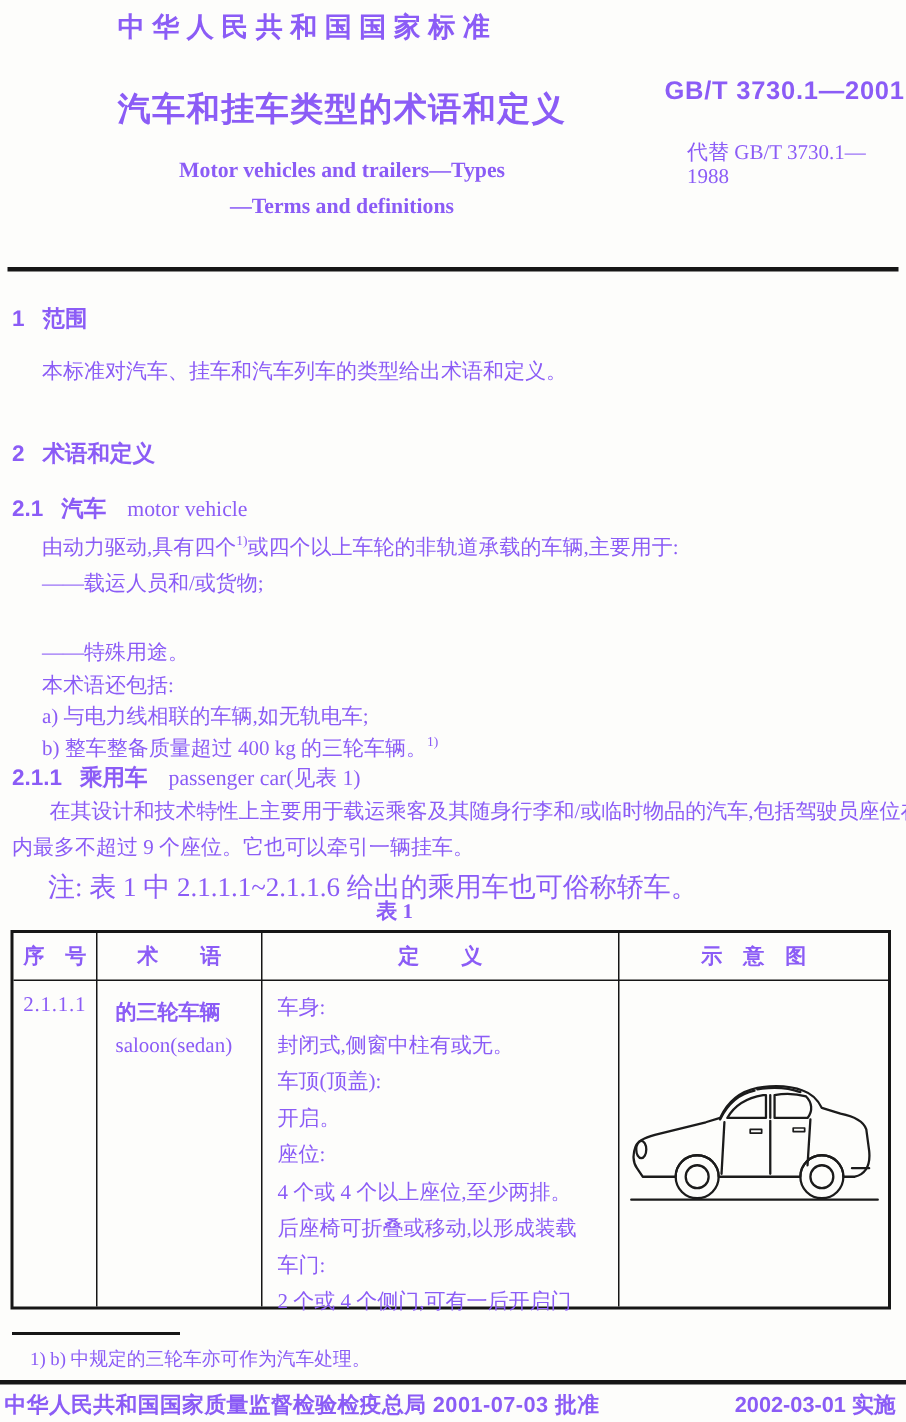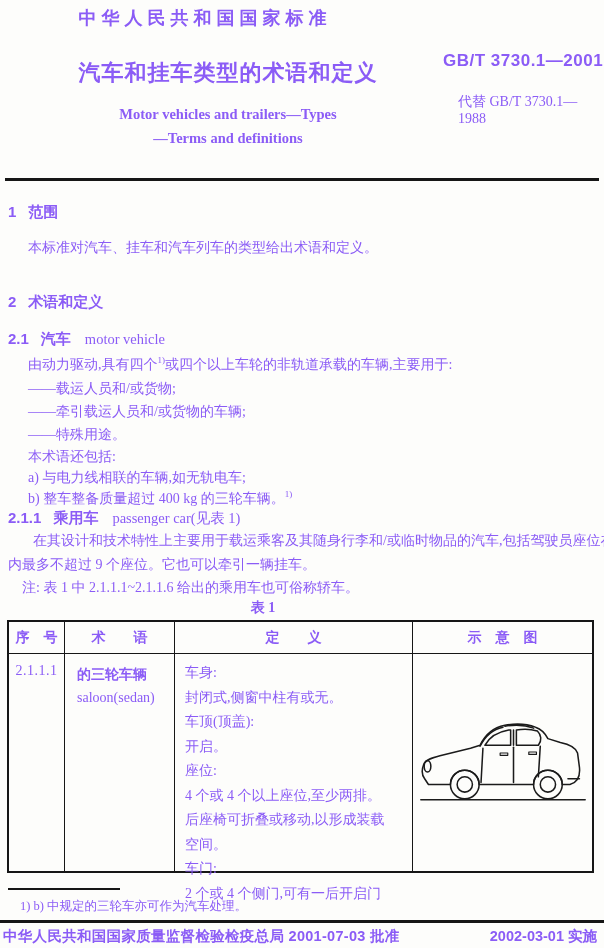--- a/index.html
+++ b/index.html
@@ -23,21 +23,21 @@
   .en2{top:130px}
   .rule-thick{position:absolute;top:178px;left:5px;width:594px;height:3px;background:#161616;}
 
   
   .sec-h{position:absolute;left:8px;font-size:15px;}
   .sec-h .num{margin-right:12px;}
   .sec-h .en{font-family:"Liberation Serif","DejaVu Serif",serif;font-weight:normal;
     font-size:14.5px;margin-left:14px;}
   .bodyline{position:absolute;font-size:14px;white-space:nowrap;}
   sup{font-size:9px;vertical-align:super;line-height:0;}
-  .note{position:absolute;left:22px;font-size:14px;white-space:nowrap;}
+  .note{position:absolute;left:32px;font-size:18px;white-space:nowrap;}
 
   
   .tbl-caption{position:absolute;top:599px;left:7px;width:512px;text-align:center;
     font-size:14px;font-weight:bold;}
   .tbl{
     position:absolute;top:620px;left:7px;width:587px;height:253px;
     box-sizing:border-box;border:2px solid #161616;
     display:grid;grid-template-columns:55px 110px 238px 180px;grid-template-rows:32px 217px;
   }
   .cell{box-sizing:border-box;border-left:1px solid #161616;}
@@ -80,21 +80,20 @@
     <span class="num">2</span><span>术语和定义</span>
   </div>
 
   <div class="sec-h hei" style="top:330px">
     <span class="num">2.1</span><span>汽车</span><span class="en">motor vehicle</span>
   </div>
   <div class="bodyline" style="top:356px;left:28px">
     <span>由动力驱动,具有四个</span><sup>1)</sup><span>或四个以上车轮的非轨道承载的车辆,主要用于:</span>
   </div>
   <div class="bodyline" style="top:380px;left:28px">——载运人员和/或货物;</div>
-  <div class="bodyline" style="top:403px;left:28px">——牵引载运人员和/或货物的车辆;</div>
   <div class="bodyline" style="top:426px;left:28px">——特殊用途。</div>
   <div class="bodyline" style="top:448px;left:28px">本术语还包括:</div>
   <div class="bodyline" style="top:469px;left:28px">a) 与电力线相联的车辆,如无轨电车;</div>
   <div class="bodyline" style="top:490px;left:28px">
     <span>b) 整车整备质量超过 400 kg 的三轮车辆。</span><sup>1)</sup>
   </div>
 
   <div class="sec-h hei" style="top:509px">
     <span class="num">2.1.1</span><span>乘用车</span><span class="en">passenger car(见表 1)</span>
   </div>
@@ -115,21 +114,20 @@
       <div>saloon(sedan)</div>
     </div>
     <div class="cell def-cell">
       <div>车身:</div>
       <div>封闭式,侧窗中柱有或无。</div>
       <div>车顶(顶盖):</div>
       <div>开启。</div>
       <div>座位:</div>
       <div>4 个或 4 个以上座位,至少两排。</div>
       <div>后座椅可折叠或移动,以形成装载</div>
-      <div>空间。</div>
       <div>车门:</div>
       <div>2 个或 4 个侧门,可有一后开启门</div>
     </div>
     <div class="cell img-cell">
       <svg class="car-svg" width="172" height="112" viewBox="0 0 180 112" fill="none" stroke="#1b1b1b" stroke-width="1.6" stroke-linecap="round" stroke-linejoin="round">
 
         <line x1="4" y1="106" x2="176" y2="106"></line>
 
         <path d="M12,90 L8,84 C5,80 5,74 7,69 C9,64 16,62 24,60 L56,52 L66,49
                  C72,36 82,30 92,28 C104,26 116,27 124,30 C130,32 134,36 137,42

